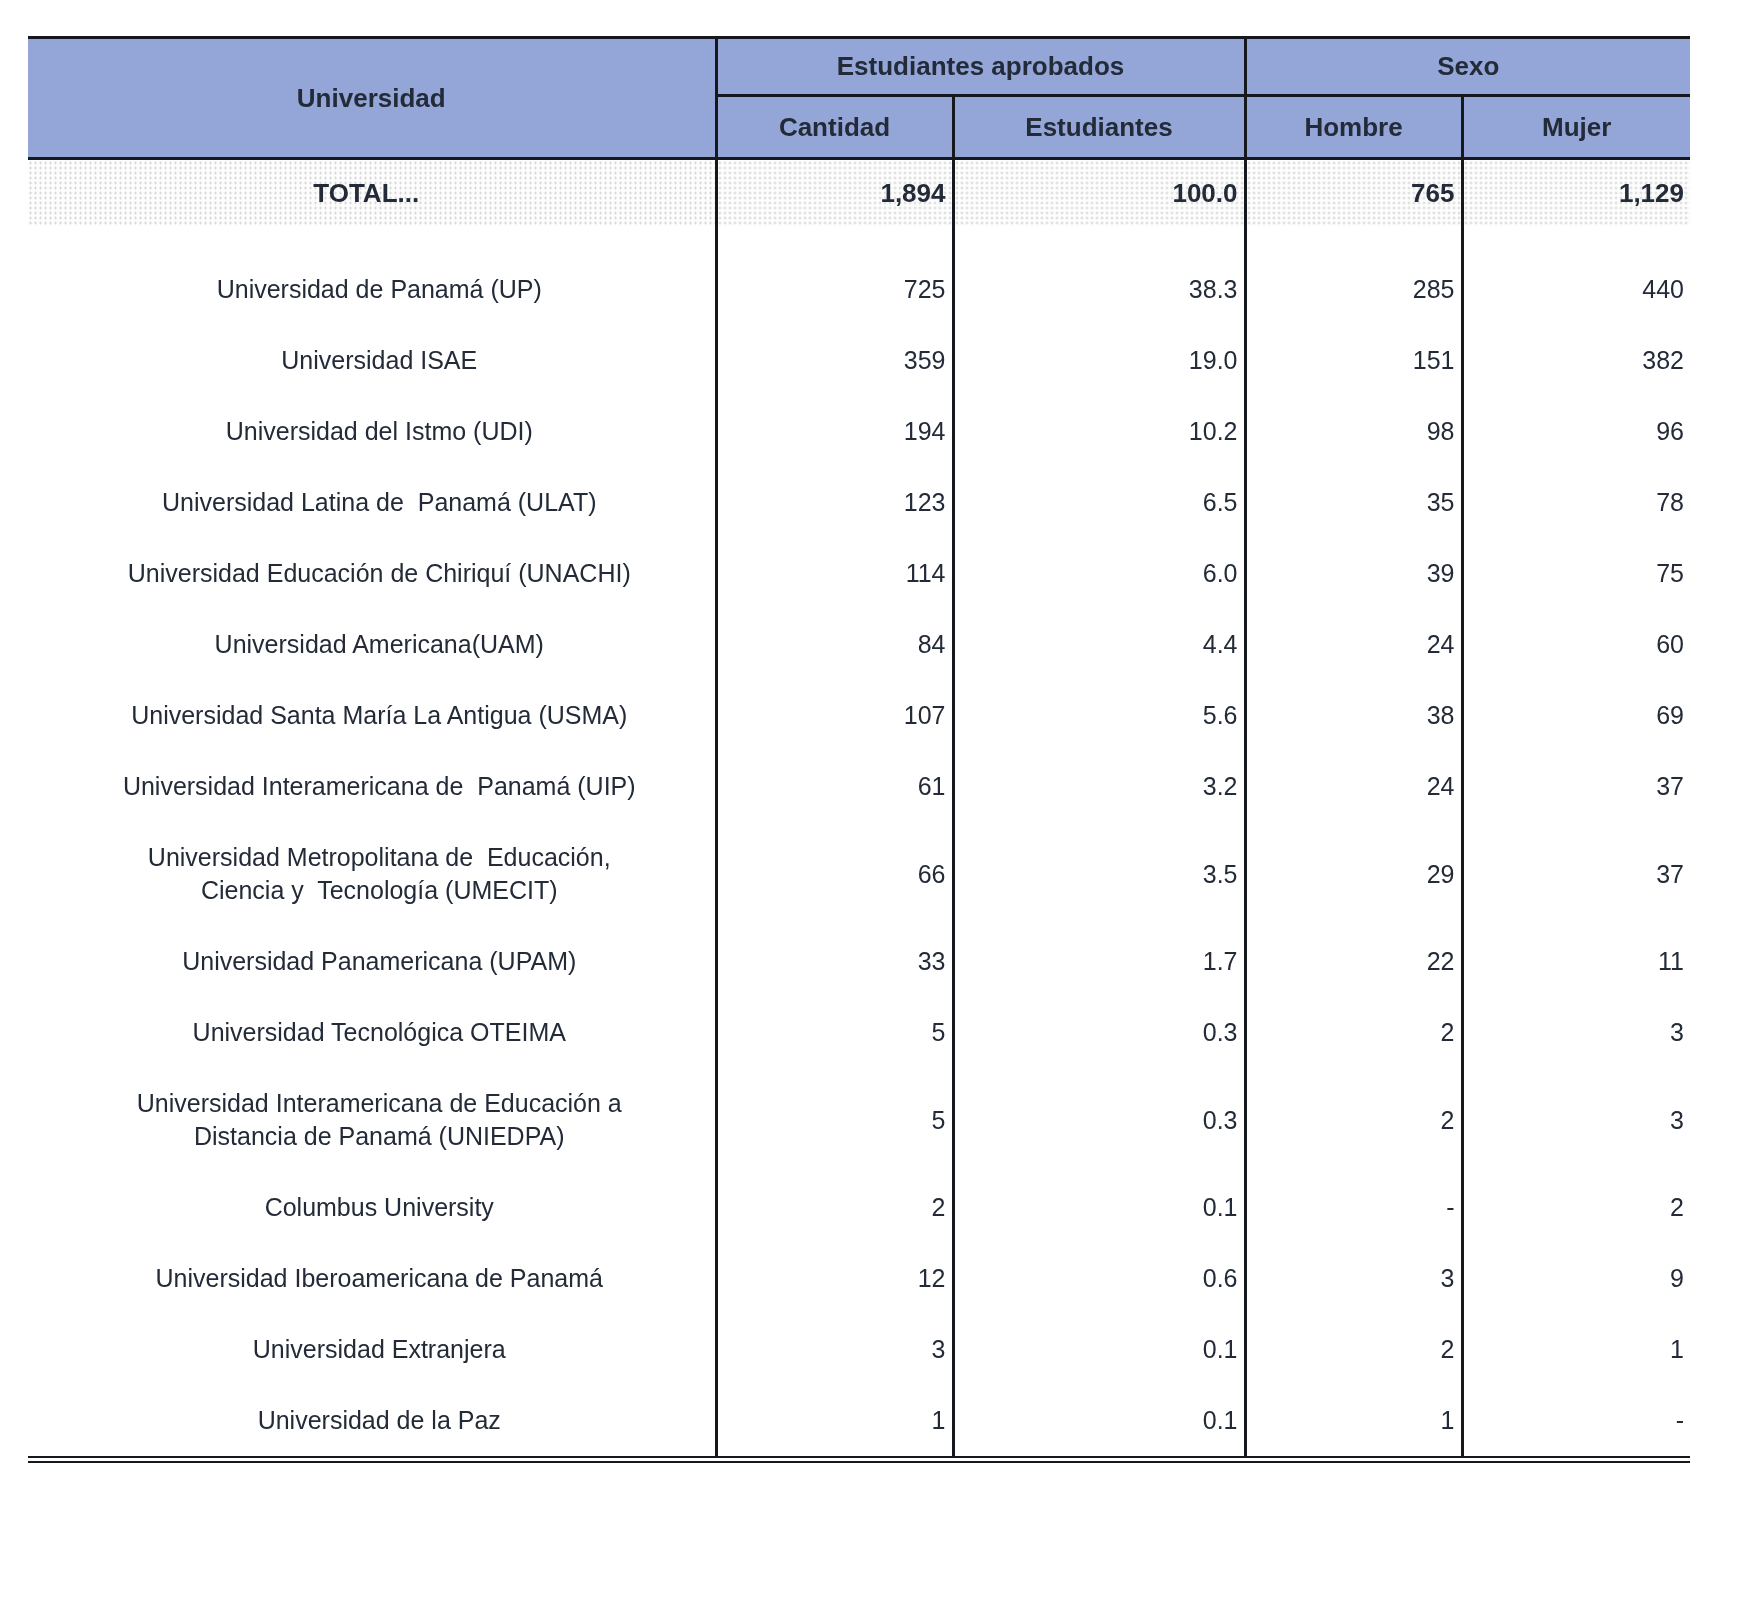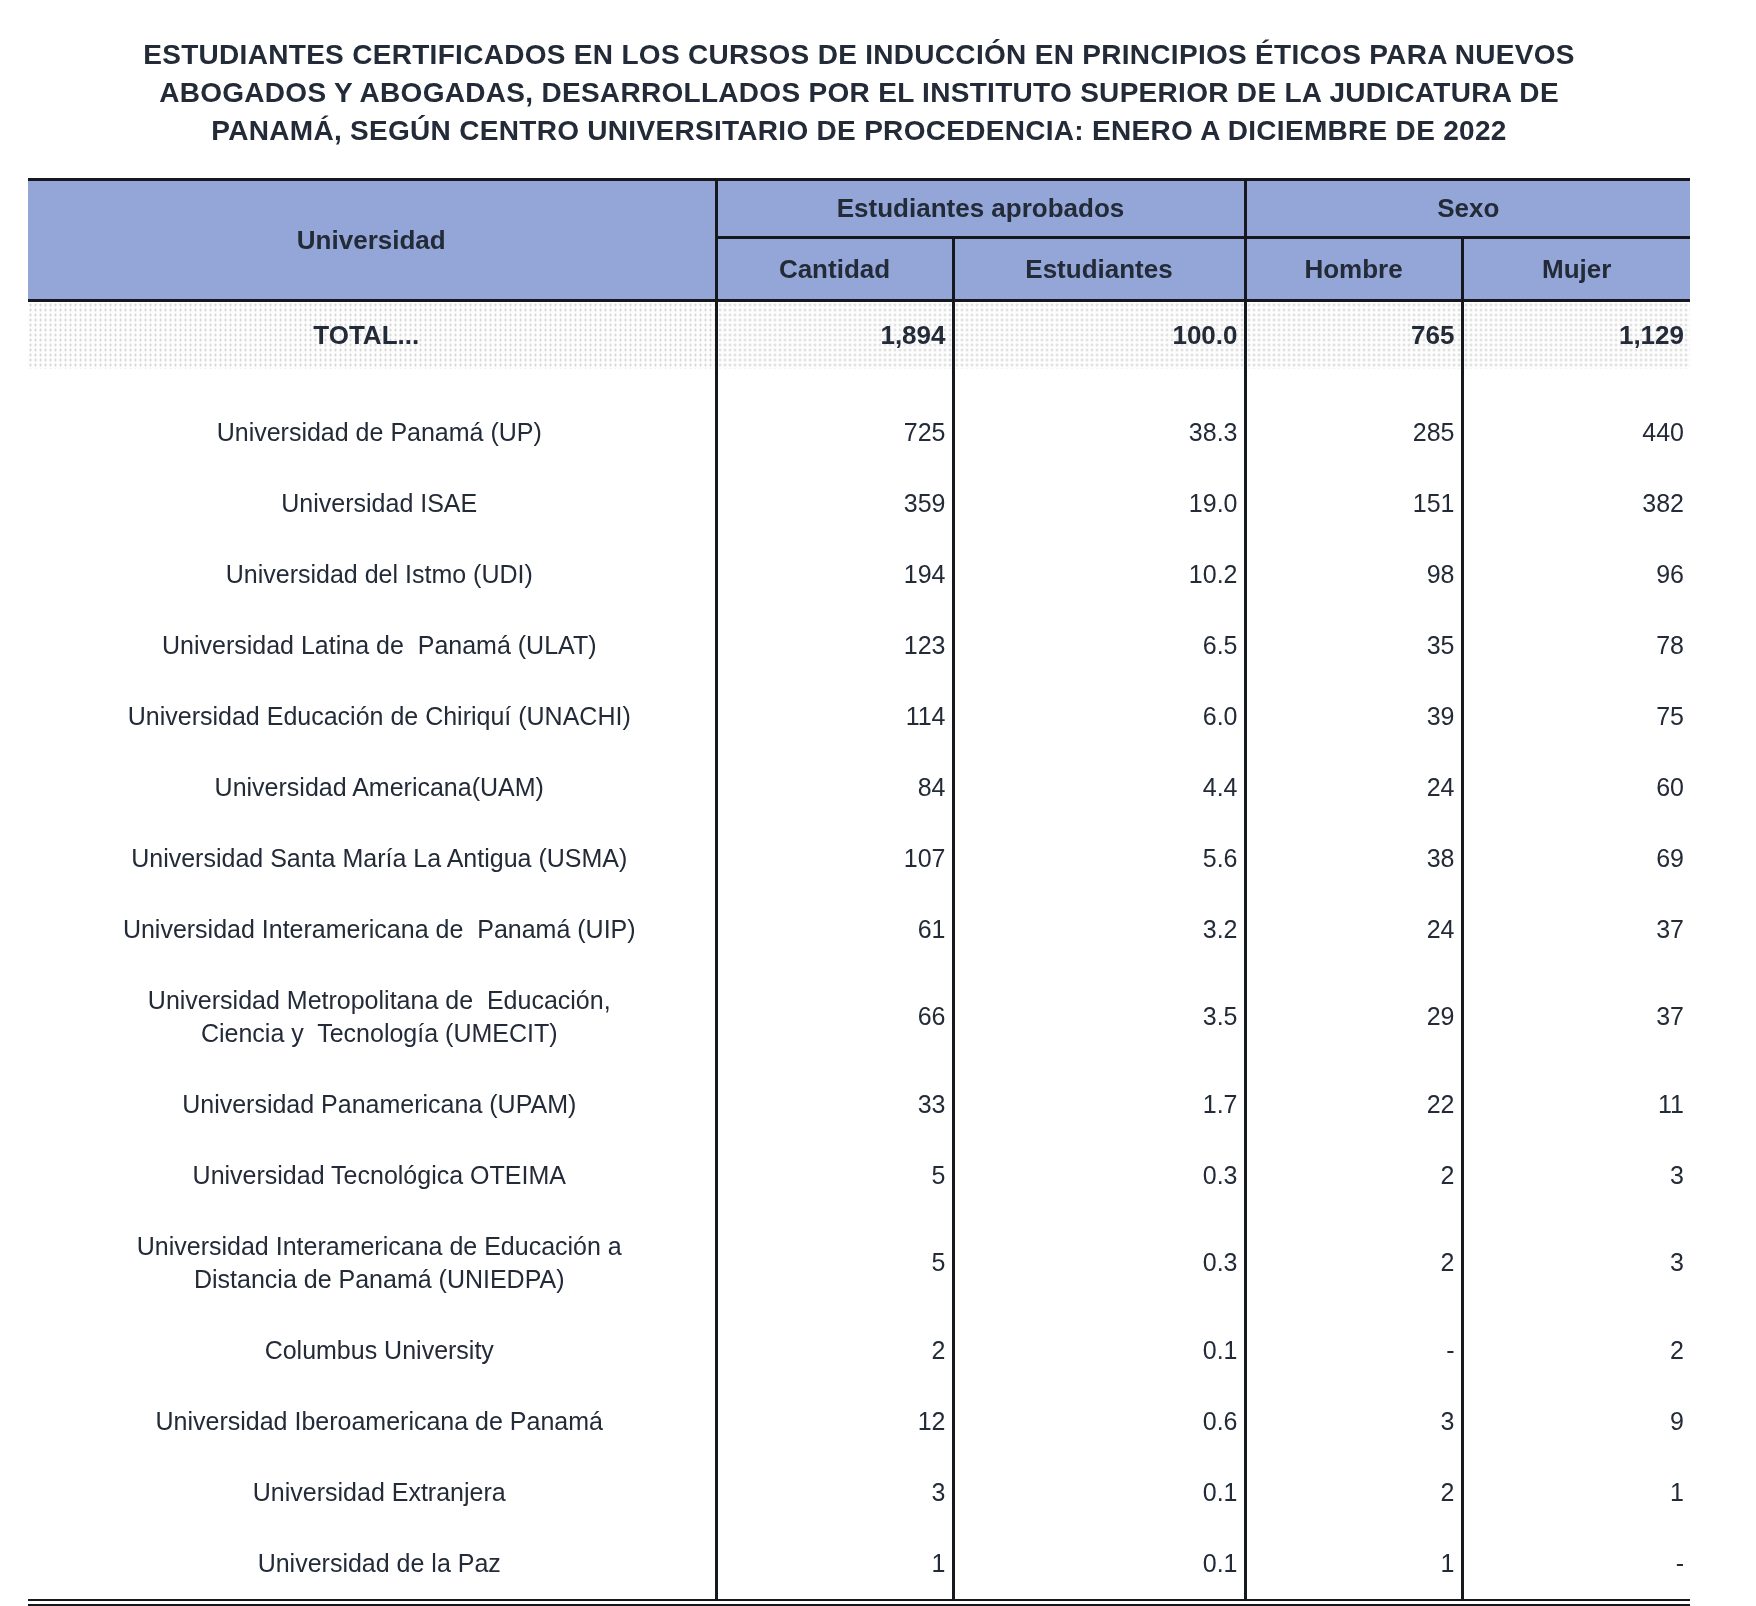--- a/index.html
+++ b/index.html
@@ -88,23 +88,20 @@
   tr.spacer-row td{
     height:28px;
     padding:0;
   }
 </style>
 </head>
 <body>
 
 <div class="page">
 
-  <h1 class="page-title">ESTUDIANTES CERTIFICADOS EN LOS CURSOS DE INDUCCIÓN EN PRINCIPIOS ÉTICOS PARA NUEVOS
-ABOGADOS Y ABOGADAS, DESARROLLADOS POR EL INSTITUTO SUPERIOR DE LA JUDICATURA DE
-PANAMÁ, SEGÚN CENTRO UNIVERSITARIO DE PROCEDENCIA: ENERO A DICIEMBRE DE 2022</h1>
 
   <table class="data-table">
     <colgroup>
       <col class="c-universidad">
       <col class="c-cantidad">
       <col class="c-porcentaje">
       <col class="c-hombre">
       <col class="c-mujer">
     </colgroup>
     <thead>

